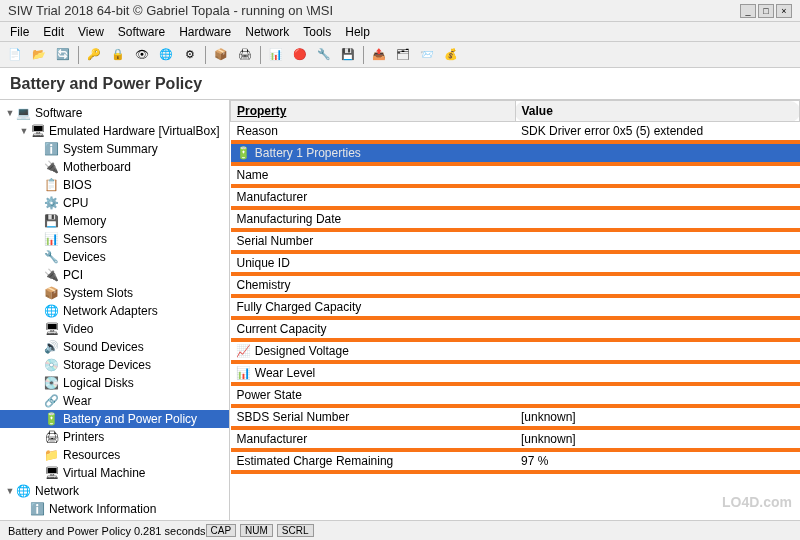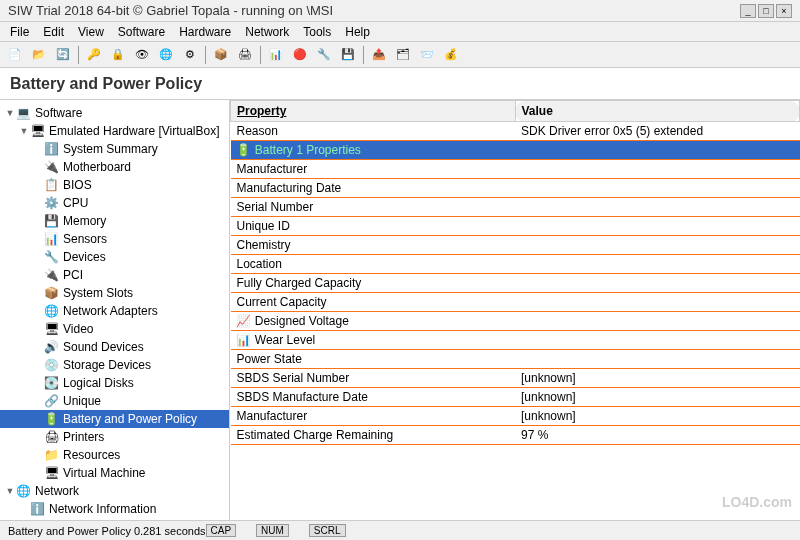--- a/index.html
+++ b/index.html
@@ -114,40 +114,40 @@
       text-align: left;
       font-weight: bold;
       position: sticky;
       top: 0;
     }
     .prop-table-container {
       height: 100%;
       overflow-y: auto;
     }
     .prop-table td {
-      border-bottom: 1px solid #f97316;
+      border-bottom: 4px solid #f97316;
       padding: 2px 6px;
       white-space: nowrap;
     }
-    .prop-table tr.selected td { background: #316ac5; color: #86efac; }
+    .prop-table tr.selected td { background: #316ac5; color: #e5e5e5; }
     .prop-col { width: 50%; text-decoration: underline; }
     .val-col { width: 50%; border-radius: 10px; }
 
     
     .status-bar {
       height: 20px;
       background: #f0f0f0;
       border-top: 1px solid #ccc;
       display: flex;
       align-items: center;
       justify-content: flex-start;
       padding: 3px 8px;
       font-size: 11px;
     }
-    .status-right { display: flex; gap: 20px; }
+    .status-right { display: flex; gap: 4px; }
     .status-badge { padding: 0 4px; border: 1px solid #999; background: #e0e0e0; font-size: 10px; }
 
     
     ::-webkit-scrollbar { width: 14px; height: 14px; }
     ::-webkit-scrollbar-track { background: #f0f0f0; }
     ::-webkit-scrollbar-thumb { background: #c0c0c0; border: 1px solid #999; }
 
     .watermark {
       position: absolute;
       bottom: 10px;
@@ -290,21 +290,21 @@
         <span class="item-text">Storage Devices</span>
       </div>
       <div class="tree-item indent-3">
         <span class="tree-expand"></span>
         <span class="item-icon" style="font-size: 12px;">💽</span>
         <span class="item-text">Logical Disks</span>
       </div>
       <div class="tree-item indent-3">
         <span class="tree-expand"></span>
         <span class="item-icon" style="font-size: 12px;">🔗</span>
-        <span class="item-text">Unique</span>
+        <span class="item-text">Wear</span>
       </div>
       <div class="tree-item selected indent-3">
         <span class="tree-expand"></span>
         <span class="item-icon" style="font-size: 12px;">🔋</span>
         <span class="item-text">Battery and Power Policy</span>
       </div>
       <div class="tree-item indent-3">
         <span class="tree-expand"></span>
         <span class="item-icon" style="font-size: 12px;">🖨</span>
         <span class="item-text">Printers</span>
@@ -346,44 +346,44 @@
         <tbody id="prop-tbody">
         <tr>
               <td>Reason</td>
               <td>SDK Driver error 0x5 (5) extended</td>
             </tr>
             <tr class="selected">
               <td><span>🔋 </span>Battery 1 Properties</td>
               <td></td>
             </tr>
             <tr>
+              <td>Name</td>
+              <td></td>
+            </tr>
+            <tr>
               <td>Manufacturer</td>
               <td></td>
             </tr>
             <tr>
               <td>Manufacturing Date</td>
               <td></td>
             </tr>
             <tr>
               <td>Serial Number</td>
               <td></td>
             </tr>
             <tr>
               <td>Unique ID</td>
               <td></td>
             </tr>
             <tr>
               <td>Chemistry</td>
               <td></td>
             </tr>
             <tr>
-              <td>Location</td>
-              <td></td>
-            </tr>
-            <tr>
               <td>Fully Charged Capacity</td>
               <td></td>
             </tr>
             <tr>
               <td>Current Capacity</td>
               <td></td>
             </tr>
             <tr>
               <td><span>📈 </span>Designed Voltage</td>
               <td></td>
@@ -391,24 +391,20 @@
             <tr>
               <td><span>📊 </span>Wear Level</td>
               <td></td>
             </tr>
             <tr>
               <td>Power State</td>
               <td></td>
             </tr>
             <tr>
               <td>SBDS Serial Number</td>
-              <td>[unknown]</td>
-            </tr>
-            <tr>
-              <td>SBDS Manufacture Date</td>
               <td>[unknown]</td>
             </tr>
             <tr>
               <td>Manufacturer</td>
               <td>[unknown]</td>
             </tr>
             <tr>
               <td>Estimated Charge Remaining</td>
               <td>97 %</td>
             </tr>

